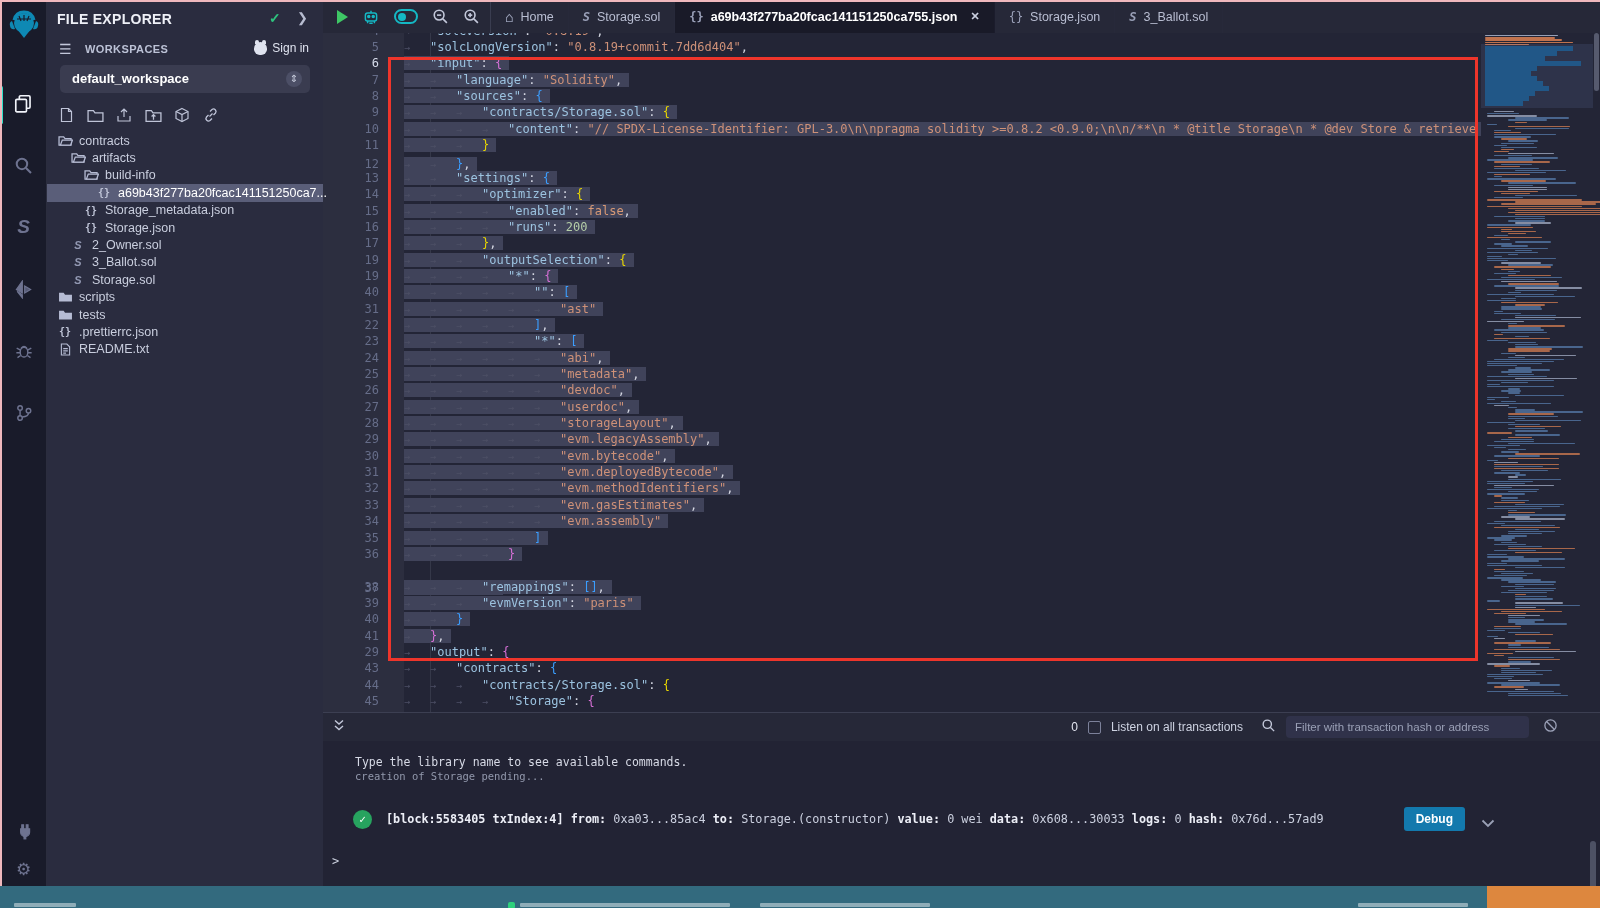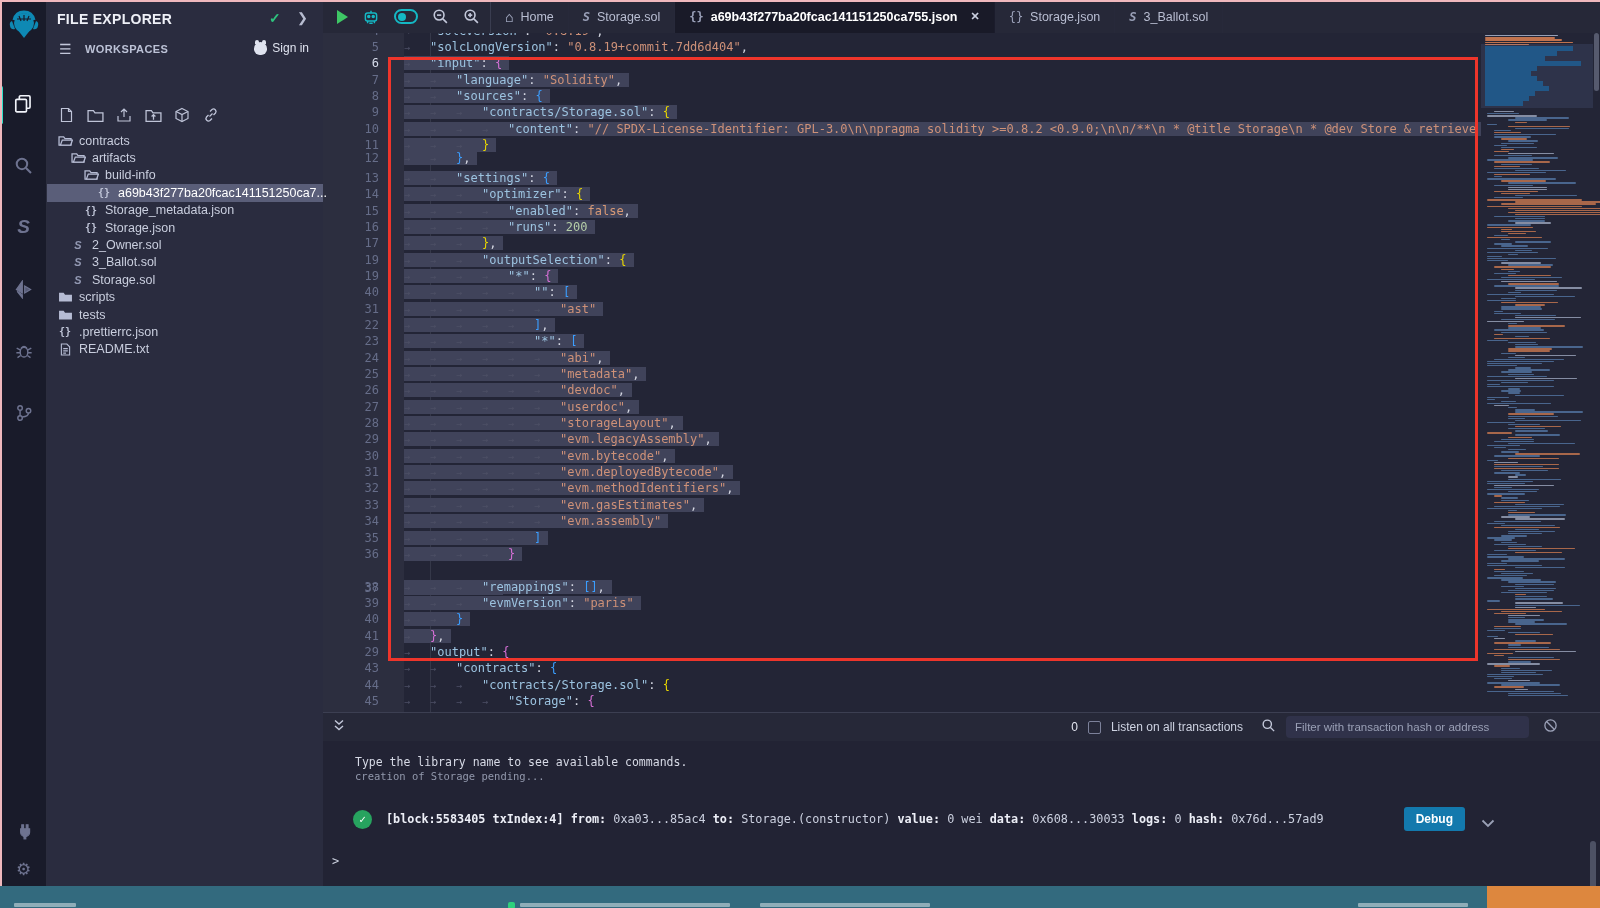--- a/index.html
+++ b/index.html
@@ -200,20 +200,24 @@
     <div class="fe-chev">❯</div>
   </div>
   <div class="ws-row">
     <div class="ws-burger">☰</div>
     <div class="ws-label">WORKSPACES</div>
     <div class="sign-in">
       <span class="gh-icon"></span>
       <span>Sign in</span>
     </div>
   </div>
+  <div class="ws-select">
+    <span>default_workspace</span>
+    <span class="updown">⇕</span>
+  </div>
   <div class="fe-toolbar">
     <span class="fe-tool">
       <svg width="15" height="16" viewBox="0 0 14 16" fill="none" stroke-width="1.2">
           <path d="M2 1.5 h7 l3 3 V14.5 h-10 Z"></path>
           <path d="M9 1.5 V4.5 h3"></path>
         </svg>
       </span>
     <span class="fe-tool">
       <svg width="17" height="15" viewBox="0 0 16 14" fill="none" stroke-width="1.2">
           <path d="M1 2.5 h5 l1.5 2 H15 V12.5 h-14 Z"></path>
@@ -387,21 +391,21 @@
   <div class="indent-guide"></div>
   <div class="code-lines">
       <div class="code-line" style="top: -10.35px; width: 100%;"><span class="ln">4</span><span class="lbody"><span><span class="tab-arrow">→</span><span class="c-k">"solcVersion"</span><span class="c-p">: </span><span class="c-s">"0.8.19"</span><span class="c-p">,</span></span></span></div>
       <div class="code-line" style="top: 6px; width: 100%;"><span class="ln">5</span><span class="lbody"><span><span class="tab-arrow">→</span><span class="c-k">"solcLongVersion"</span><span class="c-p">: </span><span class="c-s">"0.8.19+commit.7dd6d404"</span><span class="c-p">,</span></span></span></div>
       <div class="code-line" style="top: 22.35px; width: 100%;"><span class="ln active">6</span><span class="lbody"><span class="selwrap"><span class="tab-arrow">→</span><span class="c-k">"input"</span><span class="c-p">: </span><span class="c-b2">{</span></span></span></div>
       <div class="code-line" style="top: 38.7px; width: 100%;"><span class="ln">7</span><span class="lbody"><span class="selwrap"><span class="tab-arrow">→</span><span class="tab-arrow">→</span><span class="c-k">"language"</span><span class="c-p">: </span><span class="c-s">"Solidity"</span><span class="c-p">,</span></span></span></div>
       <div class="code-line" style="top: 55.05px; width: 100%;"><span class="ln">8</span><span class="lbody"><span class="selwrap"><span class="tab-arrow">→</span><span class="tab-arrow">→</span><span class="c-k">"sources"</span><span class="c-p">: </span><span class="c-b3">{</span></span></span></div>
       <div class="code-line" style="top: 71.4px; width: 100%;"><span class="ln">9</span><span class="lbody"><span class="selwrap"><span class="tab-arrow">→</span><span class="tab-arrow">→</span><span class="tab-arrow">→</span><span class="c-k">"contracts/Storage.sol"</span><span class="c-p">: </span><span class="c-b1">{</span></span></span></div>
       <div class="code-line" style="top: 87.75px; width: 100%;"><span class="ln">10</span><span class="lbody"><span class="selwrap"><span class="tab-arrow">→</span><span class="tab-arrow">→</span><span class="tab-arrow">→</span><span class="tab-arrow">→</span><span class="c-k">"content"</span><span class="c-p">: </span><span class="c-s">"// SPDX-License-Identifier: GPL-3.0\n\npragma solidity &gt;=0.8.2 &lt;0.9.0;\n\n/**\n * @title Storage\n * @dev Store &amp; retrieve value in a</span></span></span></div>
       <div class="code-line" style="top: 104.1px; width: 100%;"><span class="ln">11</span><span class="lbody"><span class="selwrap"><span class="tab-arrow">→</span><span class="tab-arrow">→</span><span class="tab-arrow">→</span><span class="c-b1">}</span></span></span></div>
-      <div class="code-line" style="top: 117px; width: 100%;"><span class="ln">12</span><span class="lbody"><span class="selwrap"><span class="tab-arrow">→</span><span class="tab-arrow">→</span><span class="c-b3">}</span><span class="c-p">,</span></span></span></div>
+      <div class="code-line" style="top: 123px; width: 100%;"><span class="ln">12</span><span class="lbody"><span class="selwrap"><span class="tab-arrow">→</span><span class="tab-arrow">→</span><span class="c-b3">}</span><span class="c-p">,</span></span></span></div>
       <div class="code-line" style="top: 136.8px; width: 100%;"><span class="ln">13</span><span class="lbody"><span class="selwrap"><span class="tab-arrow">→</span><span class="tab-arrow">→</span><span class="c-k">"settings"</span><span class="c-p">: </span><span class="c-b3">{</span></span></span></div>
       <div class="code-line" style="top: 153.15px; width: 100%;"><span class="ln">14</span><span class="lbody"><span class="selwrap"><span class="tab-arrow">→</span><span class="tab-arrow">→</span><span class="tab-arrow">→</span><span class="c-k">"optimizer"</span><span class="c-p">: </span><span class="c-b1">{</span></span></span></div>
       <div class="code-line" style="top: 169.5px; width: 100%;"><span class="ln">15</span><span class="lbody"><span class="selwrap"><span class="tab-arrow">→</span><span class="tab-arrow">→</span><span class="tab-arrow">→</span><span class="tab-arrow">→</span><span class="c-k">"enabled"</span><span class="c-p">: </span><span class="c-bool">false</span><span class="c-p">,</span></span></span></div>
       <div class="code-line" style="top: 185.85px; width: 100%;"><span class="ln">16</span><span class="lbody"><span class="selwrap"><span class="tab-arrow">→</span><span class="tab-arrow">→</span><span class="tab-arrow">→</span><span class="tab-arrow">→</span><span class="c-k">"runs"</span><span class="c-p">: </span><span class="c-n">200</span></span></span></div>
       <div class="code-line" style="top: 202.2px; width: 100%;"><span class="ln">17</span><span class="lbody"><span class="selwrap"><span class="tab-arrow">→</span><span class="tab-arrow">→</span><span class="tab-arrow">→</span><span class="c-b1">}</span><span class="c-p">,</span></span></span></div>
       <div class="code-line" style="top: 218.55px; width: 100%;"><span class="ln">19</span><span class="lbody"><span class="selwrap"><span class="tab-arrow">→</span><span class="tab-arrow">→</span><span class="tab-arrow">→</span><span class="c-k">"outputSelection"</span><span class="c-p">: </span><span class="c-b1">{</span></span></span></div>
       <div class="code-line" style="top: 234.9px; width: 100%;"><span class="ln">19</span><span class="lbody"><span class="selwrap"><span class="tab-arrow">→</span><span class="tab-arrow">→</span><span class="tab-arrow">→</span><span class="tab-arrow">→</span><span class="c-k">"*"</span><span class="c-p">: </span><span class="c-b2">{</span></span></span></div>
       <div class="code-line" style="top: 251.25px; width: 100%;"><span class="ln">40</span><span class="lbody"><span class="selwrap"><span class="tab-arrow">→</span><span class="tab-arrow">→</span><span class="tab-arrow">→</span><span class="tab-arrow">→</span><span class="tab-arrow">→</span><span class="c-k">""</span><span class="c-p">: </span><span class="c-b3">[</span></span></span></div>
       <div class="code-line" style="top: 267.6px; width: 100%;"><span class="ln">31</span><span class="lbody"><span class="selwrap"><span class="tab-arrow">→</span><span class="tab-arrow">→</span><span class="tab-arrow">→</span><span class="tab-arrow">→</span><span class="tab-arrow">→</span><span class="tab-arrow">→</span><span class="c-s">"ast"</span></span></span></div>
       <div class="code-line" style="top: 283.95px; width: 100%;"><span class="ln">22</span><span class="lbody"><span class="selwrap"><span class="tab-arrow">→</span><span class="tab-arrow">→</span><span class="tab-arrow">→</span><span class="tab-arrow">→</span><span class="tab-arrow">→</span><span class="c-b3">]</span><span class="c-p">,</span></span></span></div>

